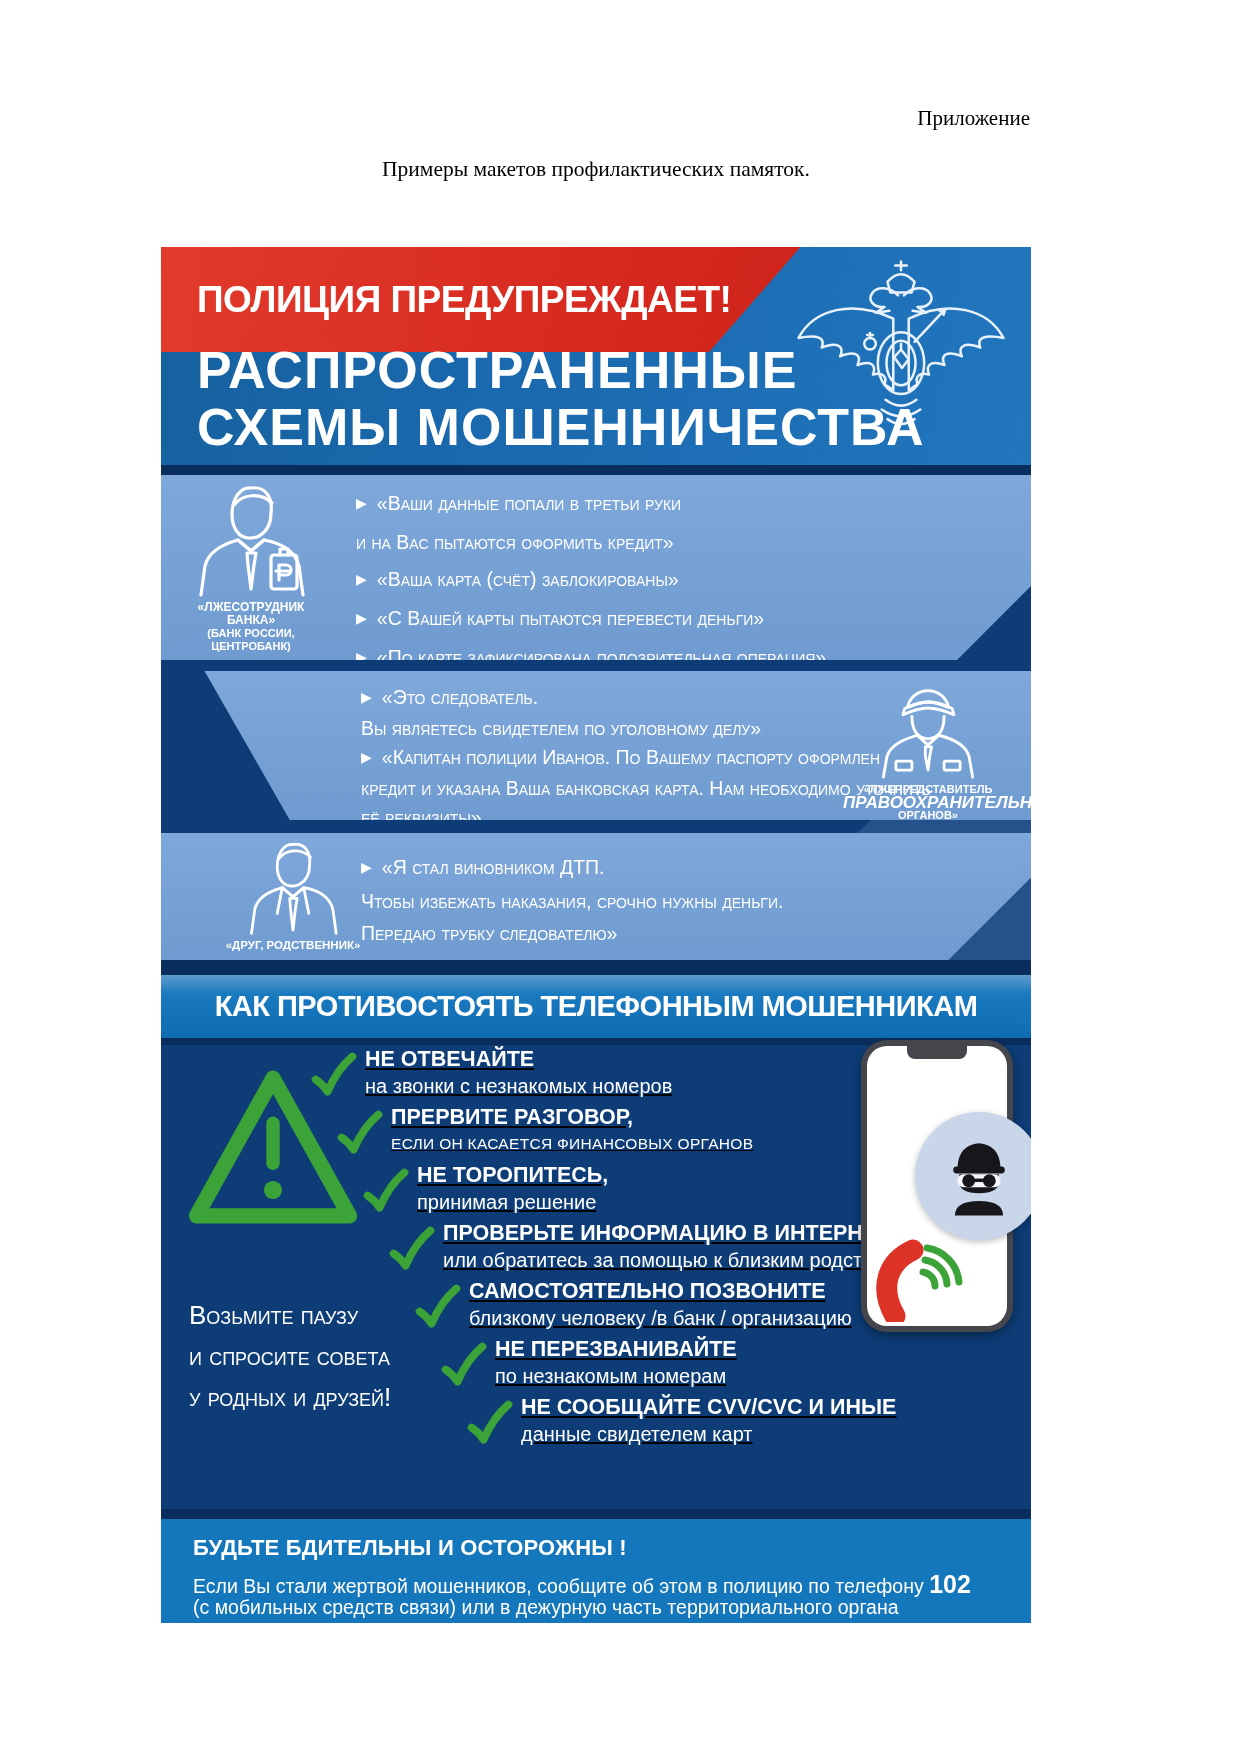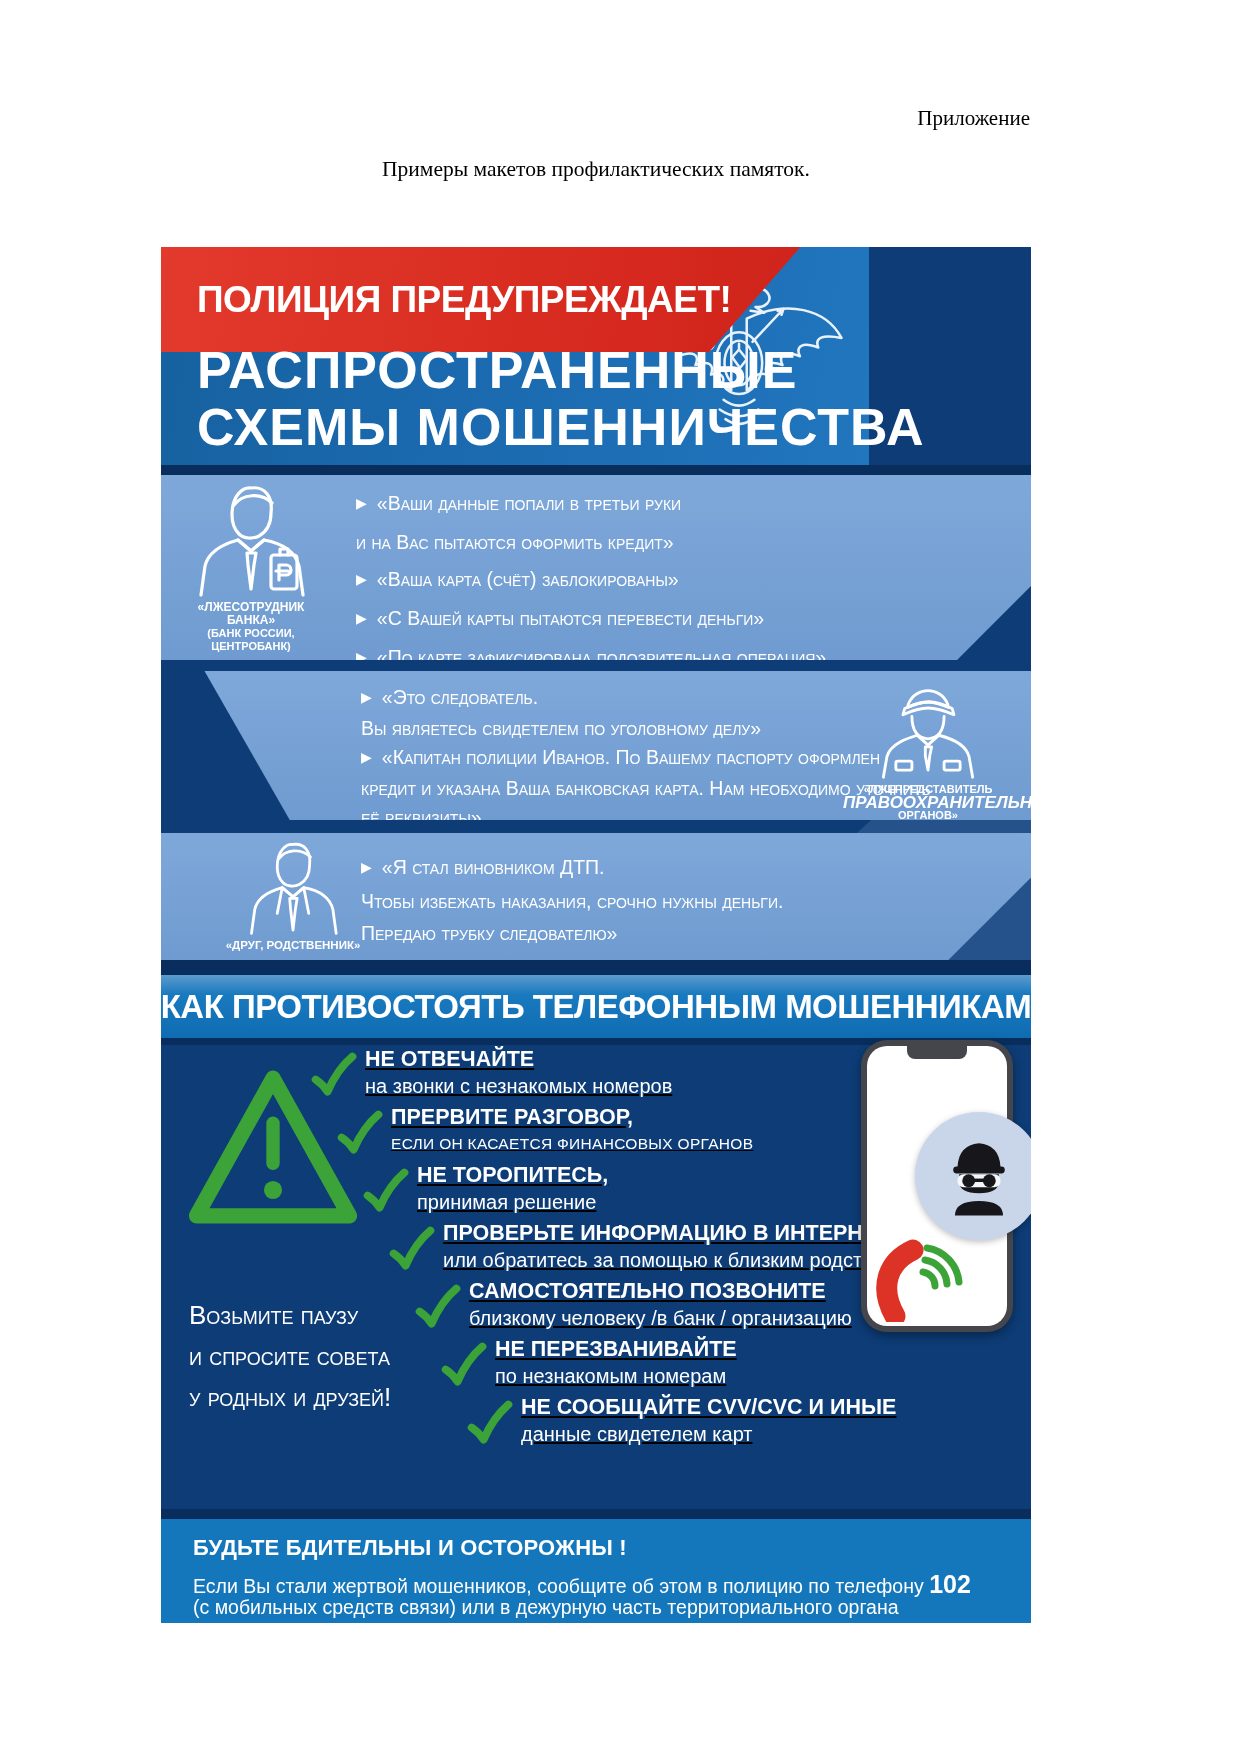--- a/index.html
+++ b/index.html
@@ -8,21 +8,21 @@
     --green:#3ca338; --avatar-bg:#c9d6ea; --phone-frame:#45464c; --handset-red:#dd3327;
   }
   *{margin:0;padding:0;box-sizing:border-box;}
   body{background:#888;font-family:"Liberation Sans","DejaVu Sans",sans-serif;}
   .page{position:relative;width:1241px;height:1755px;background:#fff;margin:0 auto;overflow:hidden;}
   .serif{font-family:"Liberation Serif","DejaVu Serif",serif;color:#000;}
   .corner{position:absolute;top:106px;right:211px;font-size:21px;}
   .caption{position:absolute;top:157px;left:161px;width:870px;text-align:center;font-size:21.5px;}
 
   .poster{position:absolute;left:161px;top:247px;width:870px;height:1376px;background:var(--navy);overflow:hidden;}
-  .hdr{position:absolute;left:0;top:0;width:708px;height:218px;
+  .hdr{position:absolute;left:0;top:0;width:870px;height:218px;
        background:linear-gradient(100deg,#16619f 0%,#1b6ab0 45%,#2176bd 100%);}
   .redband{position:absolute;left:0;top:0;width:870px;height:105px;
        background:linear-gradient(98deg,#e23a2c 0%,#d6281e 55%,#c21f17 100%);
        clip-path:polygon(0 0,73.5% 0,63% 100%,0 100%);
        display:flex;align-items:center;padding-left:36px;}
   .redband .t{color:#fff;font-weight:bold;font-size:37px;letter-spacing:-0.5px;white-space:nowrap;}
   .eagle{position:absolute;right:14px;top:2px;}
   .title{position:absolute;left:36px;top:95px;color:#fff;font-weight:bold;font-size:52px;line-height:57px;letter-spacing:1px;white-space:nowrap;}
   .darkstrip{position:absolute;left:0;width:870px;background:var(--dark-line);}
   .wedge{position:absolute;left:0;top:228px;width:870px;height:500px;
@@ -36,21 +36,21 @@
   .ln{font-size:19.5px;}
   .sc{font-variant-caps:small-caps;}
   .ln.b::before{content:"▶";font-size:14px;margin-right:10px;position:relative;top:-2px;font-variant-caps:normal;}
   .ln.nb{padding-left:0;}
   .persona{position:absolute;text-align:center;color:#fff;}
   .persona .cap{font-weight:bold;line-height:13px;}
 
   .counterband{position:absolute;left:0;top:728px;width:870px;height:63px;
        background:linear-gradient(180deg,#5d9bcd 0%,#1a7abf 30%,#0f6cb2 100%);
        display:flex;align-items:center;justify-content:center;}
-  .counterband .t{color:#fff;font-weight:bold;font-size:33px;letter-spacing:-0.5px;white-space:nowrap;}
+  .counterband .t{color:#fff;font-weight:bold;font-size:29px;letter-spacing:-0.5px;white-space:nowrap;}
   .gapdark{position:absolute;left:0;width:870px;background:var(--dark-line);}
 
   .advlist{position:absolute;left:150px;top:799px;width:640px;}
   .adv{display:flex;margin-bottom:4px;text-decoration:underline;}
   .adv svg{flex:0 0 auto;margin-right:8px;margin-top:4px;}
   .adv-h{color:#fff;font-weight:bold;font-size:21.5px;line-height:27px;white-space:nowrap;}
   .adv-s{color:#fff;font-size:20px;line-height:26px;white-space:nowrap;}
   .adv-s.capsm{font-size:15.5px;line-height:26px;letter-spacing:0.3px;}
 
   .pause{position:absolute;left:28px;top:1048px;color:#fff;font-size:26px;line-height:41px;white-space:nowrap;}

